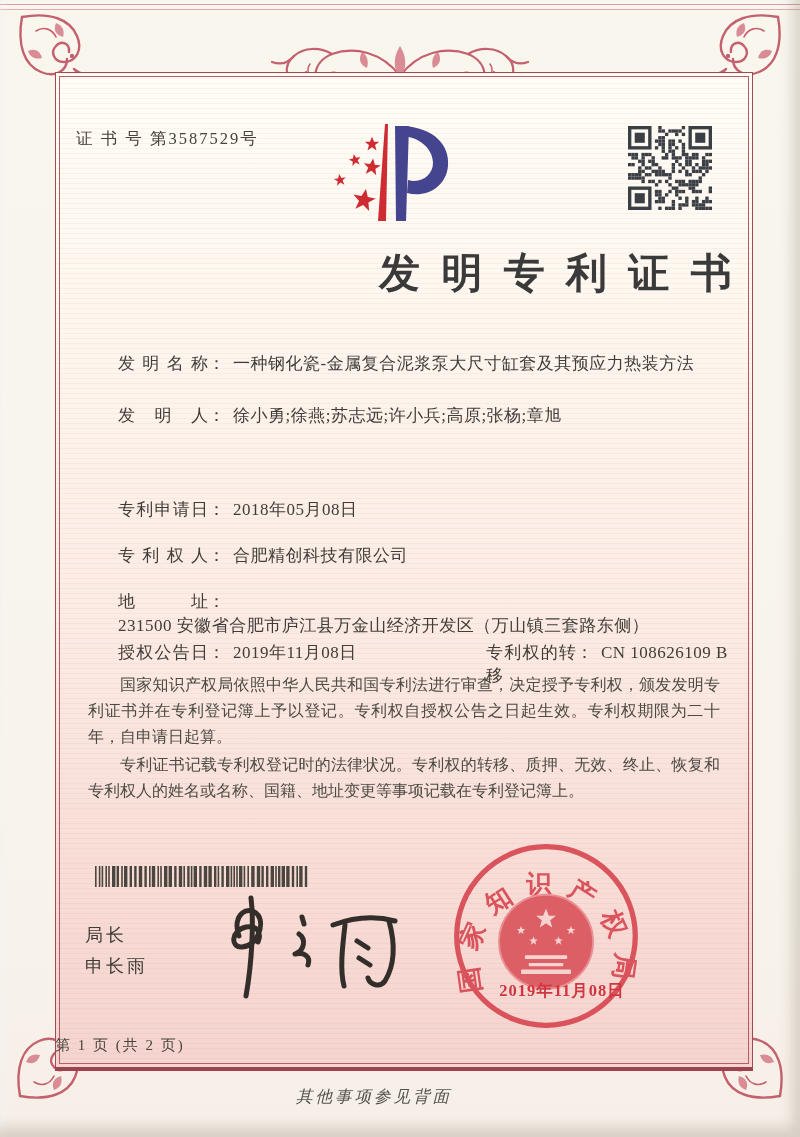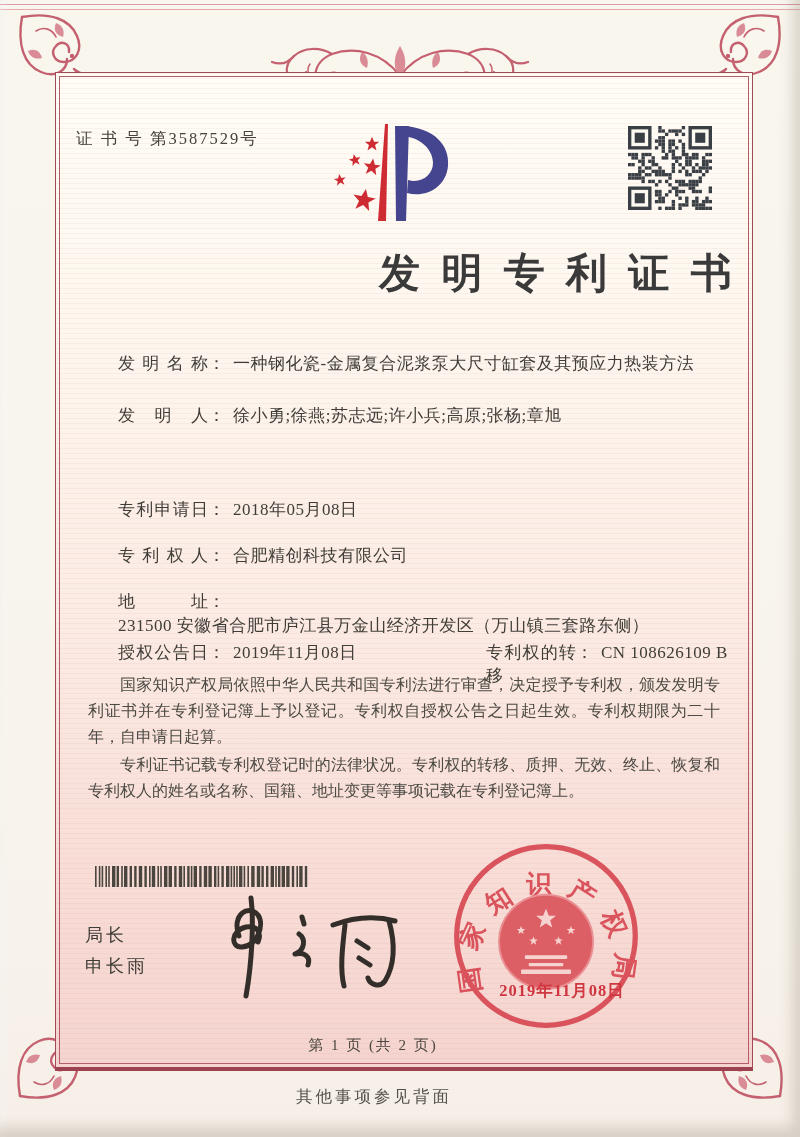--- a/index.html
+++ b/index.html
@@ -31,24 +31,24 @@
   .pair2{position:absolute;left:368px;top:0;}
   .paras{position:absolute;left:88px;top:672px;width:632px;font-size:16px;line-height:26px;
     color:#4c4a44;text-align:justify;}
   .paras p{margin:0 0 2px 0;text-indent:2em;}
   .barcode{position:absolute;left:95px;top:866px;width:216px;height:21px;}
   .signer{position:absolute;left:85px;top:920px;font-size:18px;color:#3f3c37;line-height:31px;letter-spacing:3px;}
   .sig{position:absolute;left:205px;top:892px;width:215px;height:110px;}
   .seal{position:absolute;left:450px;top:840px;width:192px;height:192px;opacity:.93;}
   .seal-date{position:absolute;left:482px;top:980px;width:160px;text-align:center;
     font-size:16.5px;font-weight:700;color:#cf3640;letter-spacing:1px;}
-  .page-num{position:absolute;left:55px;top:1036px;width:636px;text-align:center;
+  .page-num{position:absolute;left:55px;top:1036px;width:636px;
     font-size:15px;color:#4a463f;letter-spacing:2px;}
   .back-note{position:absolute;left:0;top:1086px;width:748px;text-align:center;
-    font-size:16.5px;color:#55504a;letter-spacing:3px;}
+    font-size:16.5px;color:#55504a;letter-spacing:3px;font-style:italic;}
 </style>
 </head>
 <body>
 
 <div class="page">
 
   <div class="top-rule"></div>
 
   <svg width="0" height="0" style="position:absolute">
     <defs>

